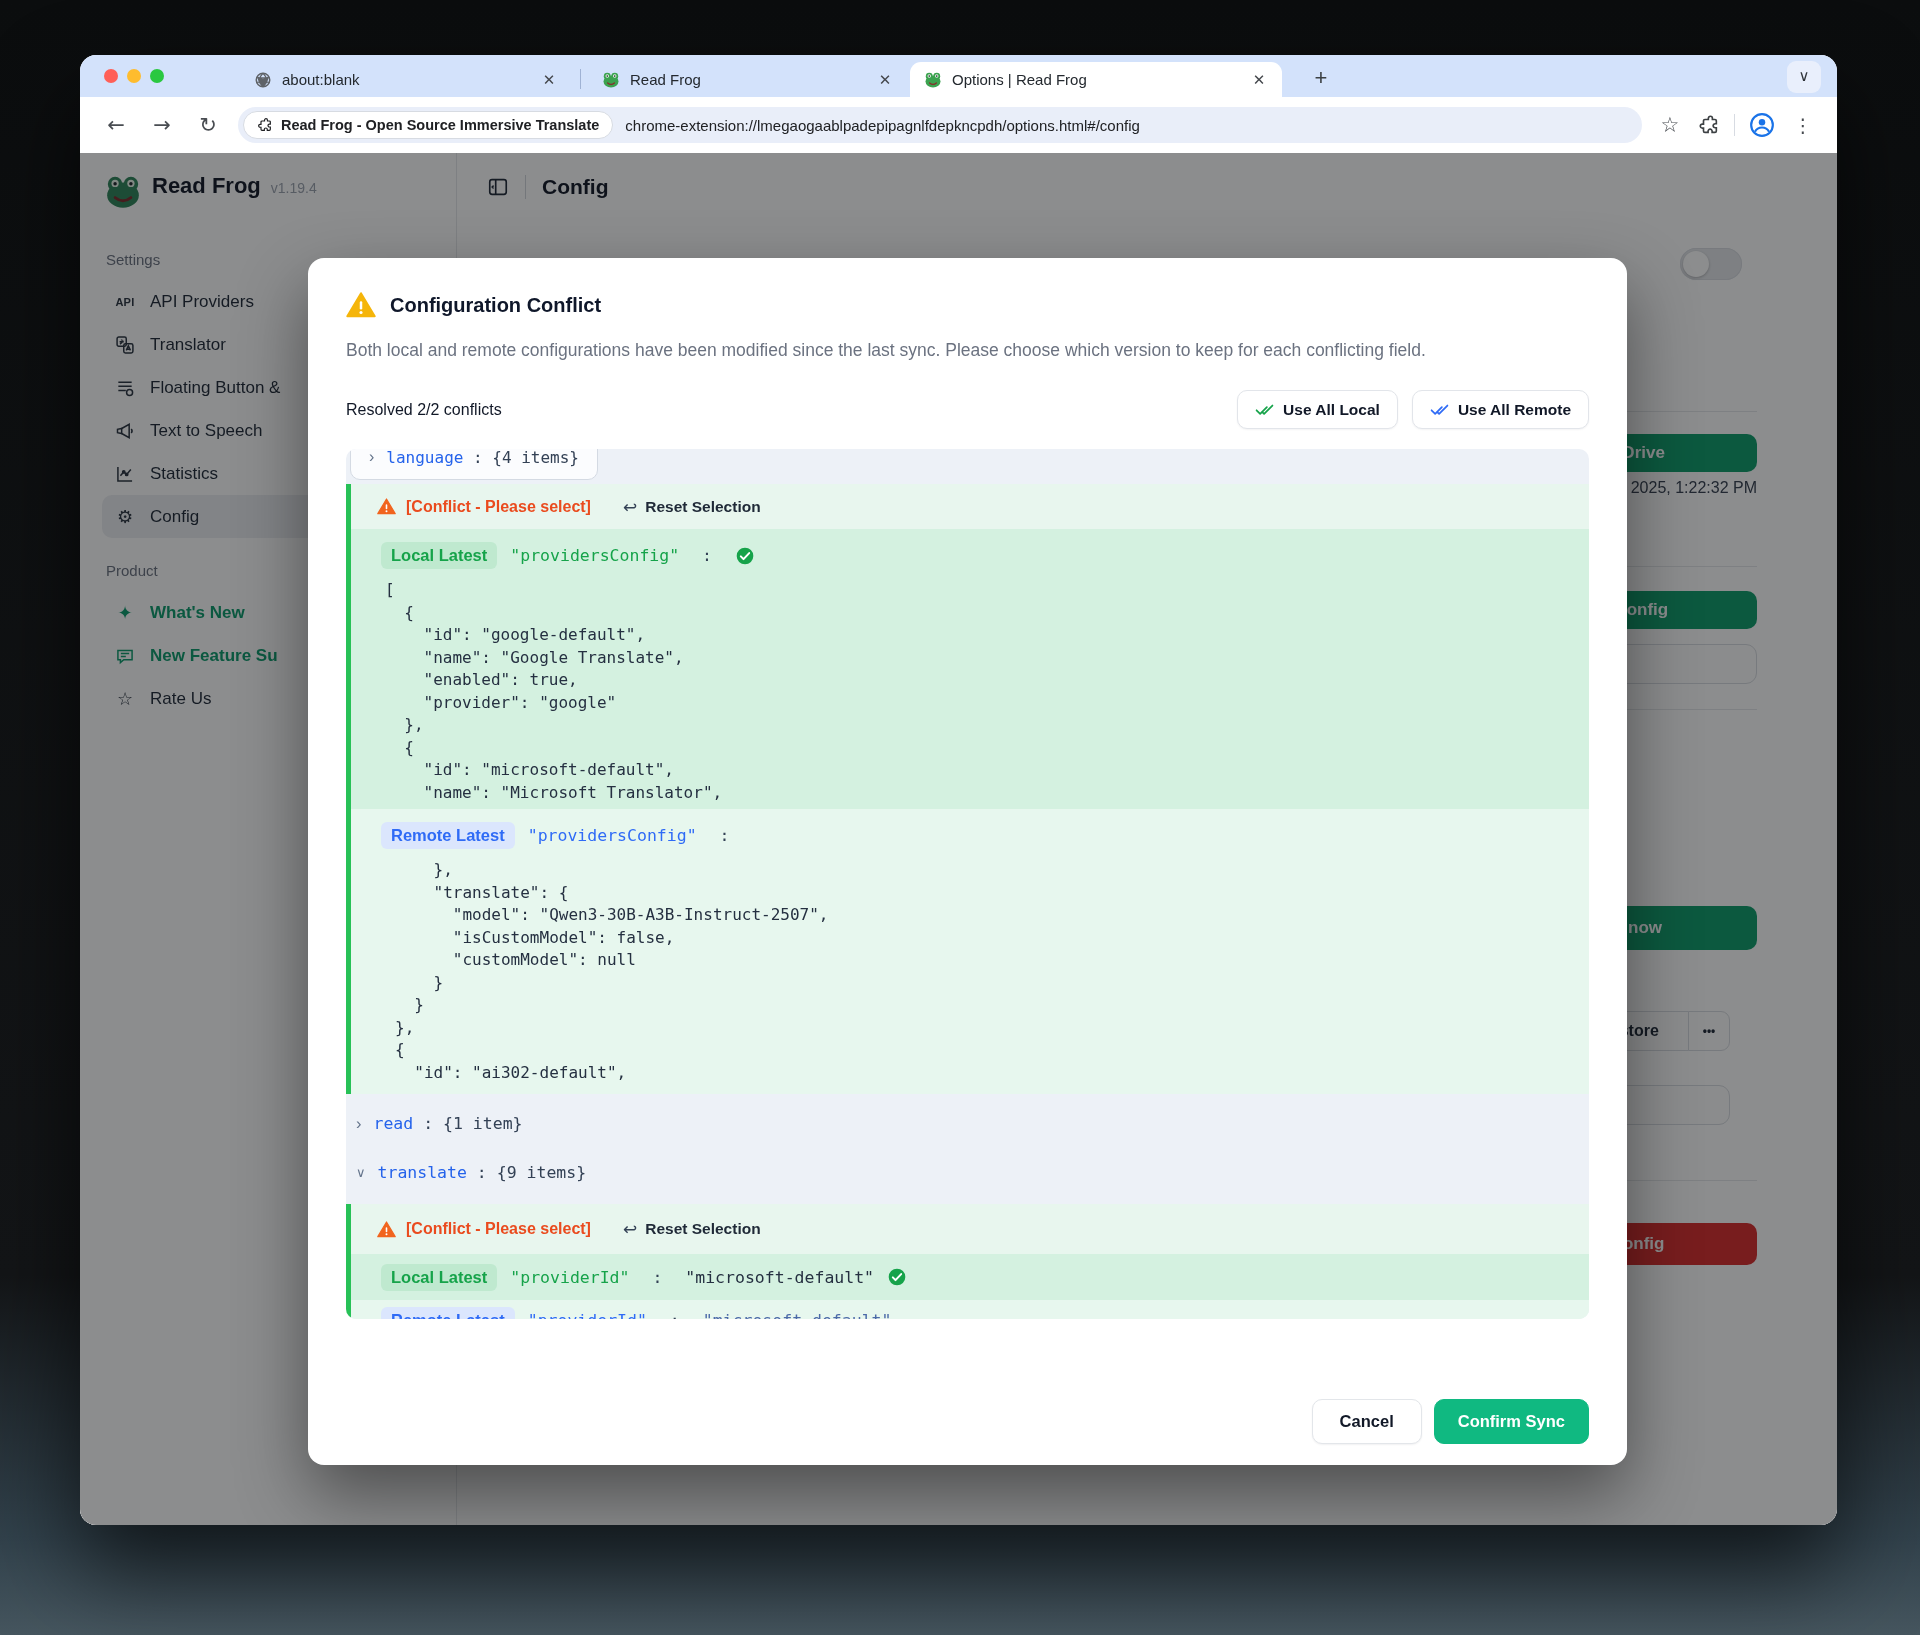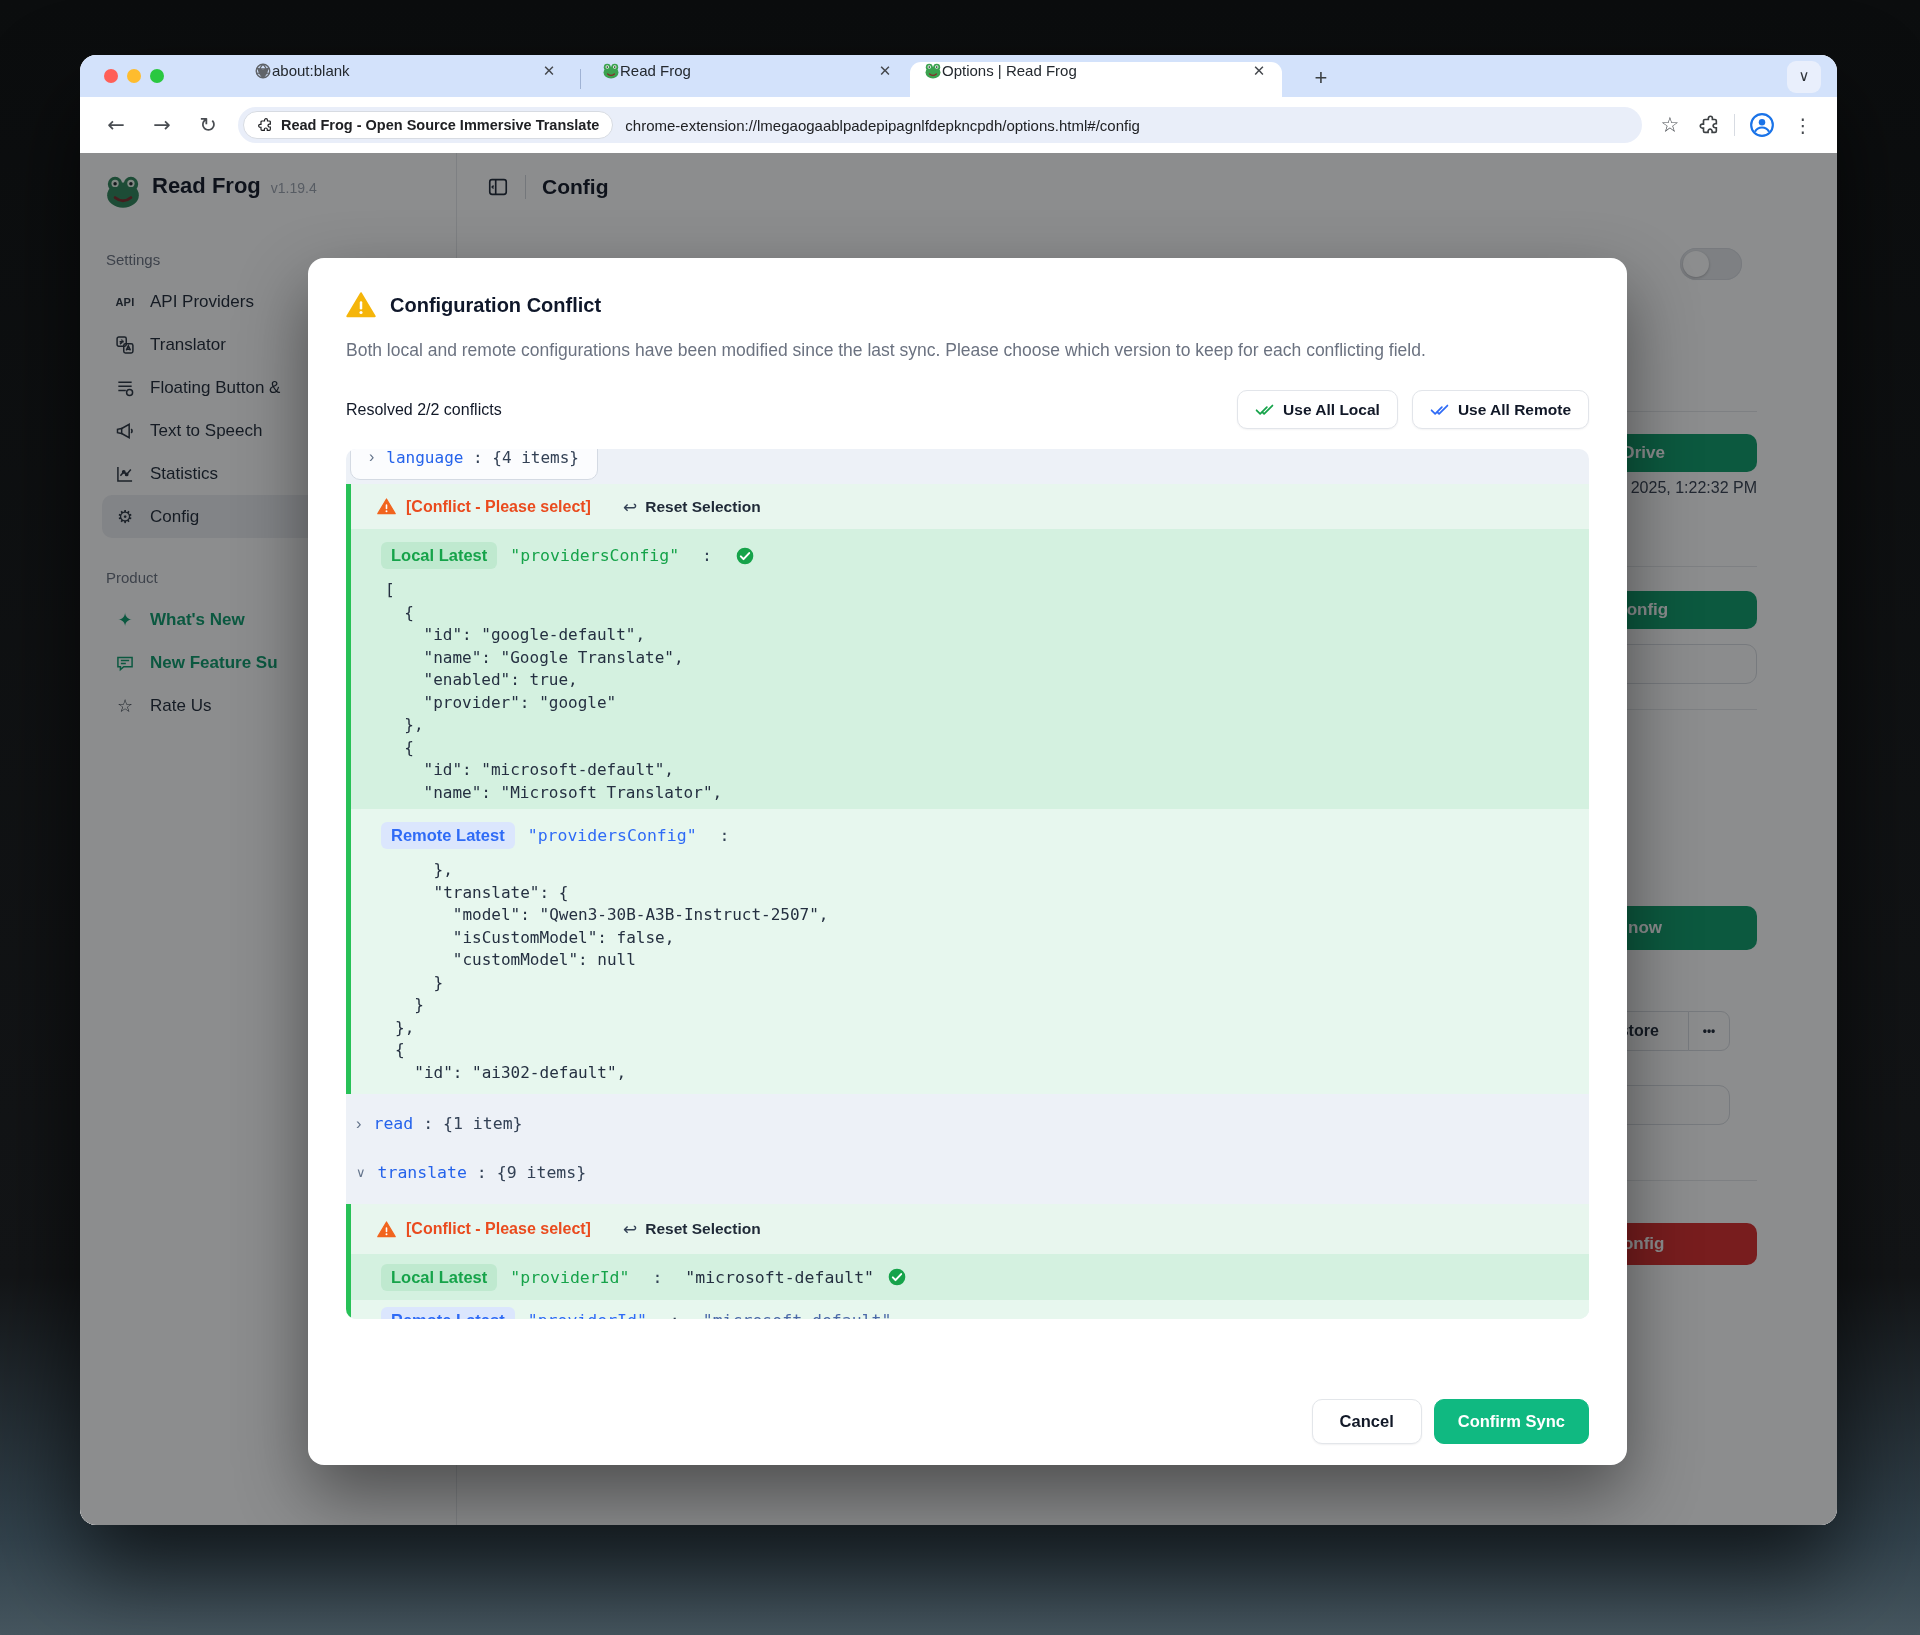--- a/index.html
+++ b/index.html
@@ -13,21 +13,21 @@
     position:absolute; left:80px; top:55px; width:1757px; height:1470px;
     border-radius:16px; overflow:hidden; background:#fff;
     box-shadow:0 45px 90px rgba(0,0,0,.65);
     display:flex; flex-direction:column;
   }
   
   .tabstrip { position:relative; height:42px; background:#d3e2fb; flex:none; }
   .traffic { position:absolute; left:24px; top:14px; display:flex; gap:9px; }
   .light { width:14px; height:14px; border-radius:50%; }
   .light.r { background:#ff5f57; } .light.y { background:#febc2e; } .light.g { background:#2ac840; }
-  .tab { position:absolute; top:7px; height:35px; display:flex; gap:0; padding:0 14px; font-size:15px; color:#24292f; }
+  .tab { position:absolute; top:7px; height:35px; display:flex; align-items:center; gap:10px; padding:0 14px; font-size:15px; color:#24292f; }
   .tab .title { flex:1; white-space:nowrap; overflow:hidden; }
   .tab .close { color:#44474c; font-size:15px; width:18px; text-align:center; flex:none; }
   .tab.active { background:#fff; border-radius:11px 11px 0 0; }
   .tabsep { position:absolute; top:14px; width:1px; height:20px; background:#9fb2d4; }
   .newtab { position:absolute; top:9px; font-size:22px; color:#3c4043; width:30px; height:30px; text-align:center; line-height:28px; border-radius:8px; }
   .tabsearch { position:absolute; right:16px; top:6px; width:34px; height:32px; background:#e9effc; border-radius:9px; color:#30343a; text-align:center; line-height:30px; font-size:15px; }
   .favicon { width:18px; height:18px; flex:none; }
   
   .toolbar { height:56px; background:#fff; display:flex; align-items:center; padding:0 20px; gap:14px; flex:none; }
   .navbtn { font-size:21px; color:#494d52; width:32px; text-align:center; font-family:"DejaVu Sans", sans-serif; }
@@ -260,21 +260,21 @@
                 <circle cx="14" cy="12.5" r="1.4" fill="#2b3440"></circle>
               </svg>
             </span>
           <span>Statistics</span>
         </div>
         <div class="sitem active">
           <span class="sic glyph">⚙</span>
           <span>Config</span>
         </div>
 
-        <div class="seclabel" style="margin-top:31px;">Product</div>
+        <div class="seclabel" style="margin-top:24px;">Product</div>
 
         <div class="sitem accent">
           <span class="sic glyph">✦</span>
           <span>What's New</span>
         </div>
         <div class="sitem accent">
           <span class="sic">
               <svg width="20" height="20" viewBox="0 0 24 24" fill="none" stroke="#0d9c6d" stroke-width="1.8">
                 <path d="M3.5 5.5h17v11h-10l-4 3.5v-3.5h-3z"></path>
                 <path d="M7 9h10M7 12.5h6"></path>

